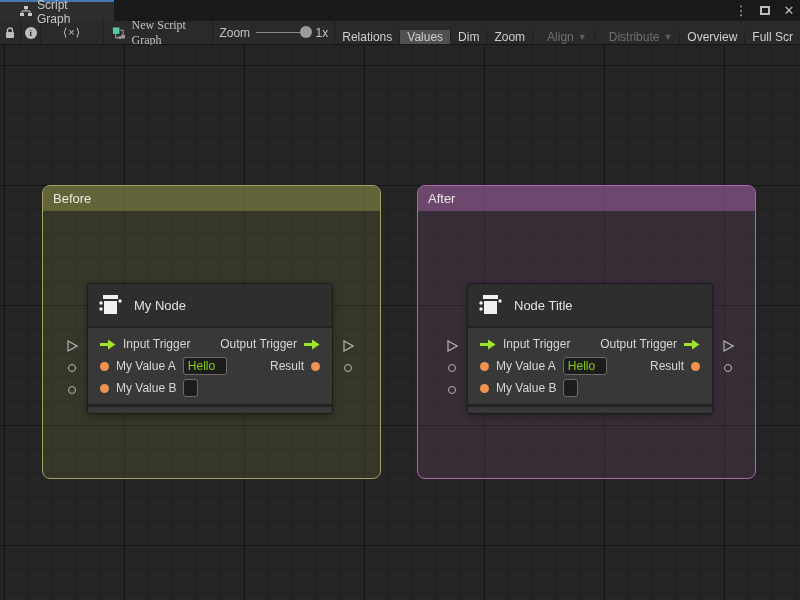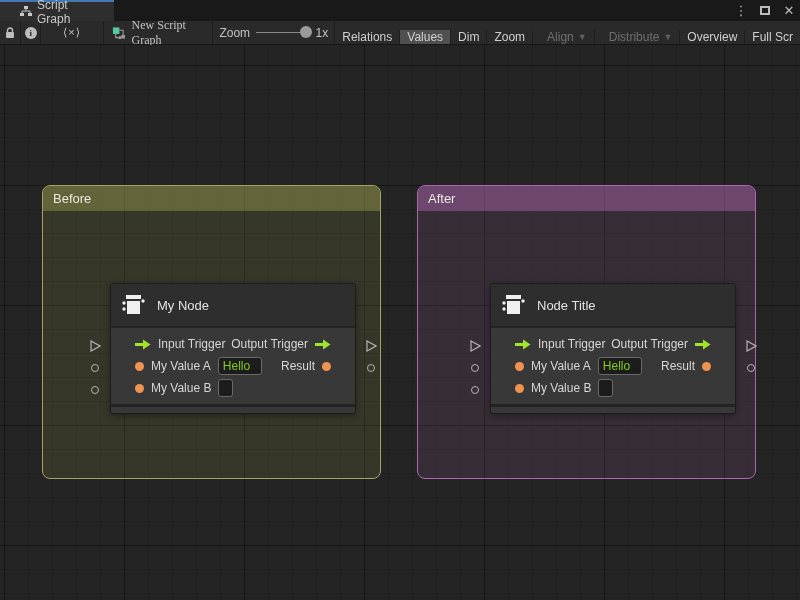--- a/index.html
+++ b/index.html
@@ -48,26 +48,26 @@
   
   .group { position:absolute; top:140px; width:339px; height:294px; border-radius:8px; overflow:hidden; }
   .group-header { height:25px; display:flex; align-items:center; padding:0 10px; font-size:13px; color:#e9e9df; }
   .group-before { left:42px; border:1px solid #a3a363; background:rgba(150,150,70,0.16); }
   .group-before .group-header { background:rgba(150,150,78,0.48); }
   .group-after { left:417px; border:1px solid #ad66ad; background:rgba(168,98,168,0.15); color:#ece0ec; }
   .group-after .group-header { background:rgba(172,100,172,0.48); }
 
   
   .node { position:absolute; top:238px; width:246px; background:#383838; border:1px solid #1c1c1c;
-          border-radius:3px; box-shadow:0 2px 6px rgba(0,0,0,0.35);margin-left:23px; }
+          border-radius:3px; box-shadow:0 2px 6px rgba(0,0,0,0.35); }
   .node-1 { left:87px; } .node-2 { left:467px; }
   .node-header { height:44px; background:#2e2e2e; display:flex; align-items:center; gap:10px;
                  padding:0 10px; border-bottom:2px solid #232323; border-radius:3px 3px 0 0; color:#e2e2e2; font-size:13px; }
   .node-ports { padding:5px 0; }
-  .port-row { height:22px; display:flex; align-items:center; justify-content:space-between; padding:0 24px; }
+  .port-row { height:22px; display:flex; align-items:center; justify-content:space-between; padding:0 12px; }
   .port-left, .port-right { display:flex; align-items:center; gap:7px; color:#d6d6d6; }
   .dot { width:9px; height:9px; border-radius:50%; background:#ef9350; flex:none; }
   .arrow svg { display:block; }
   .inline-field { height:18px; background:#1c1c1c; border:1px solid #6a6a6a; border-radius:3px;
                   color:#84cc16; font:12px "Liberation Sans", sans-serif; padding:0 4px; }
   .field-hello { width:44px; }
   .field-small { width:15px; }
   .node-footer { height:9px; background:#383838; border-top:3px solid #232323; border-radius:0 0 3px 3px; }
 
   

